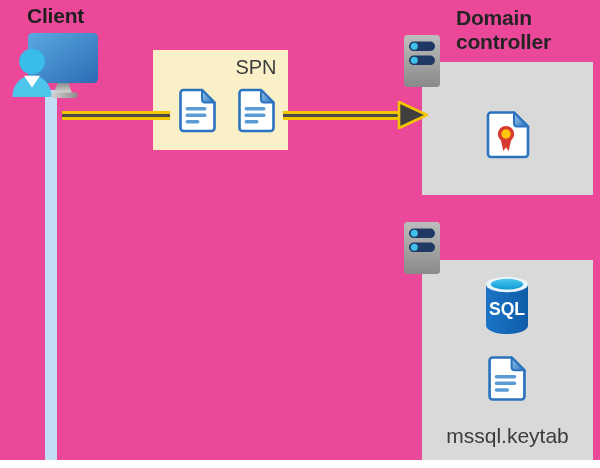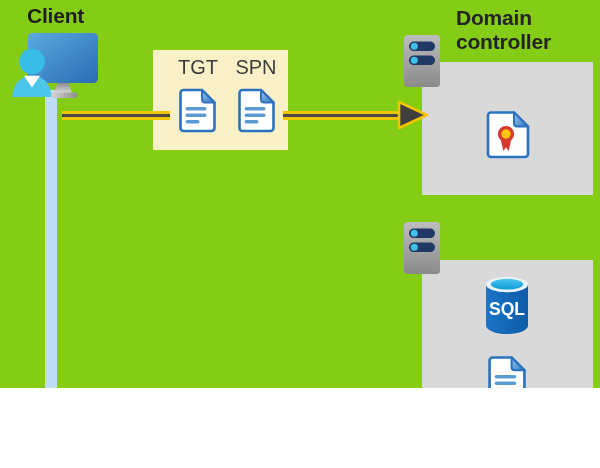--- a/index.html
+++ b/index.html
@@ -1,17 +1,17 @@
 <!DOCTYPE html>
 <html><head>
 <meta charset="utf-8">
 <style>
   html,body{margin:0;padding:0;background:#ffffff;}
   .canvas{
-    position:relative;width:600px;height:388px;background:#84cc16;overflow:hidden;
+    position:relative;width:600px;height:460px;background:#ec4899;overflow:hidden;
     font-family:"Liberation Sans",sans-serif;
   }
   .vline{position:absolute;left:45px;top:90px;width:12px;height:370px;background:#C3DCF6;}
   .client-title{position:absolute;left:27px;top:4px;font-size:21px;font-weight:700;color:#1f1f1f;letter-spacing:-0.2px;}
   .client-icon{position:absolute;left:10px;top:31px;width:90px;height:68px;}
   .token-box{position:absolute;left:153px;top:50px;width:135px;height:100px;background:#FAF0C8;}
   .tok-label{position:absolute;top:56px;width:52px;text-align:center;font-size:20px;color:#3C3C3C;}
   .tok-tgt{left:172px;}
   .tok-spn{left:230px;}
   .doc-icon{position:absolute;width:39px;height:45px;}
@@ -80,21 +80,20 @@
   <svg class="client-icon" viewBox="0 0 90 68">
     <rect x="18" y="2" width="70" height="50" rx="4.5" fill="url(#monG)"></rect>
     <path d="M47.5 52 h 11 l 3.6 10.5 h -18.2 Z" fill="url(#neckG)"></path>
     <rect x="38.5" y="61.5" width="29" height="5.5" rx="2.75" fill="url(#baseG)"></rect>
     <circle cx="22" cy="30.5" r="12.8" fill="#38BCE8"></circle>
     <path d="M2.5 66 c 0 -12.5 8.6 -21.5 19.5 -21.5 s 19.5 9 19.5 21.5 Z" fill="#4EC6EC"></path>
     <path d="M14 44.8 L22 56.5 L30 44.8 Z" fill="#FFFFFF"></path>
   </svg>
 
   <div class="token-box"></div>
-  <span class="tok-label tok-tgt">TGT</span>
   <span class="tok-label tok-spn">SPN</span>
 
   <svg class="doc-icon doc-tgt" viewBox="0 0 39 45">
     <path d="M2.5 5 a3 3 0 0 1 3 -3 H 24 L 36.5 14.5 V 40 a3 3 0 0 1 -3 3 H 5.5 a3 3 0 0 1 -3 -3 Z" fill="#FFFFFF" stroke="#2B72BF" stroke-width="2.6"></path>
     <path d="M24 2 L 36.5 14.5 H 27 a3 3 0 0 1 -3 -3 Z" fill="url(#foldG)" stroke="#2B72BF" stroke-width="2" stroke-linejoin="round"></path>
     <rect x="7.5" y="19" width="21" height="3.4" rx="1.7" fill="#5B9BD5"></rect>
     <rect x="7.5" y="25.5" width="21" height="3.4" rx="1.7" fill="#5B9BD5"></rect>
     <rect x="7.5" y="32" width="14" height="3.4" rx="1.7" fill="#5B9BD5"></rect>
   </svg>
 
@@ -145,14 +144,15 @@
   </svg>
 
   <svg class="doc-icon doc-keytab" viewBox="0 0 39 45">
     <path d="M2.5 5 a3 3 0 0 1 3 -3 H 24 L 36.5 14.5 V 40 a3 3 0 0 1 -3 3 H 5.5 a3 3 0 0 1 -3 -3 Z" fill="#FFFFFF" stroke="#2B72BF" stroke-width="2.6"></path>
     <path d="M24 2 L 36.5 14.5 H 27 a3 3 0 0 1 -3 -3 Z" fill="url(#foldG)" stroke="#2B72BF" stroke-width="2" stroke-linejoin="round"></path>
     <rect x="7.5" y="19" width="21" height="3.4" rx="1.7" fill="#5B9BD5"></rect>
     <rect x="7.5" y="25.5" width="21" height="3.4" rx="1.7" fill="#5B9BD5"></rect>
     <rect x="7.5" y="32" width="14" height="3.4" rx="1.7" fill="#5B9BD5"></rect>
   </svg>
 
+  <div class="keytab-label">mssql.keytab</div>
 
 </div>
 
 </body></html>

